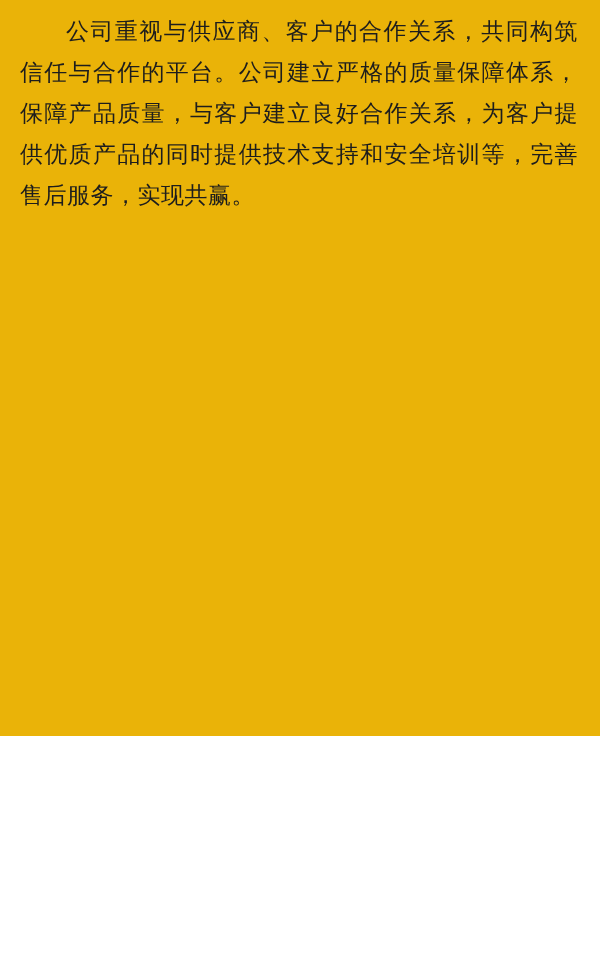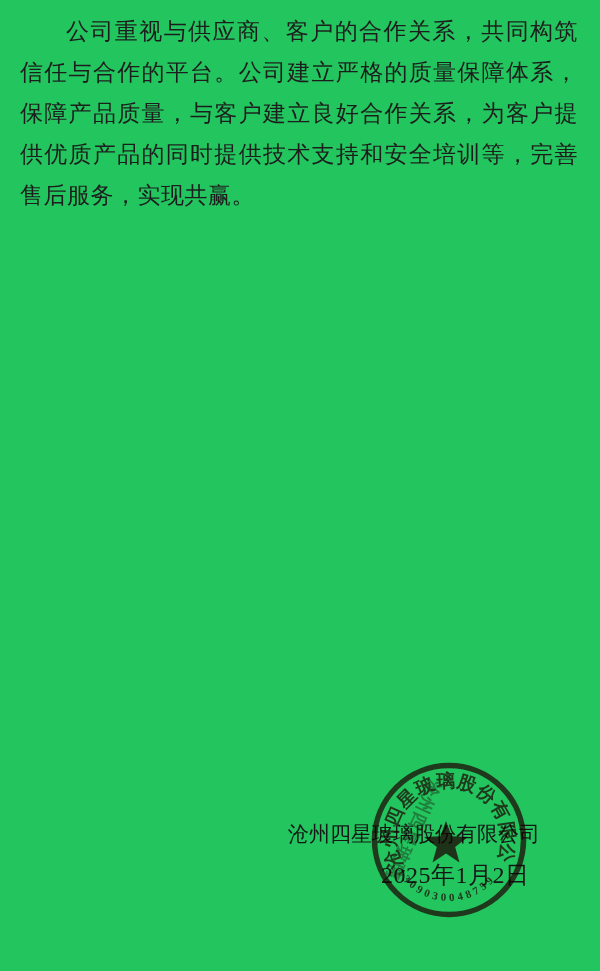--- a/index.html
+++ b/index.html
@@ -1,21 +1,21 @@
 <!DOCTYPE html>
 <html><head>
 <meta charset="utf-8">
 <style>
   * { margin: 0; padding: 0; box-sizing: border-box; }
   html, body { background: #ffffff; }
   .page {
     position: relative;
     width: 600px;
-    height: 971px;
-    background: #22c55e;
+    height: 736px;
+    background: #eab308;
     overflow: hidden;
     font-family: "Liberation Serif", "DejaVu Serif", serif;
     color: #1b1b1b;
   }
   .content {
     padding: 11px 22px 0 20px;
   }
   .content p {
     font-size: 23px;
     line-height: 41px;

